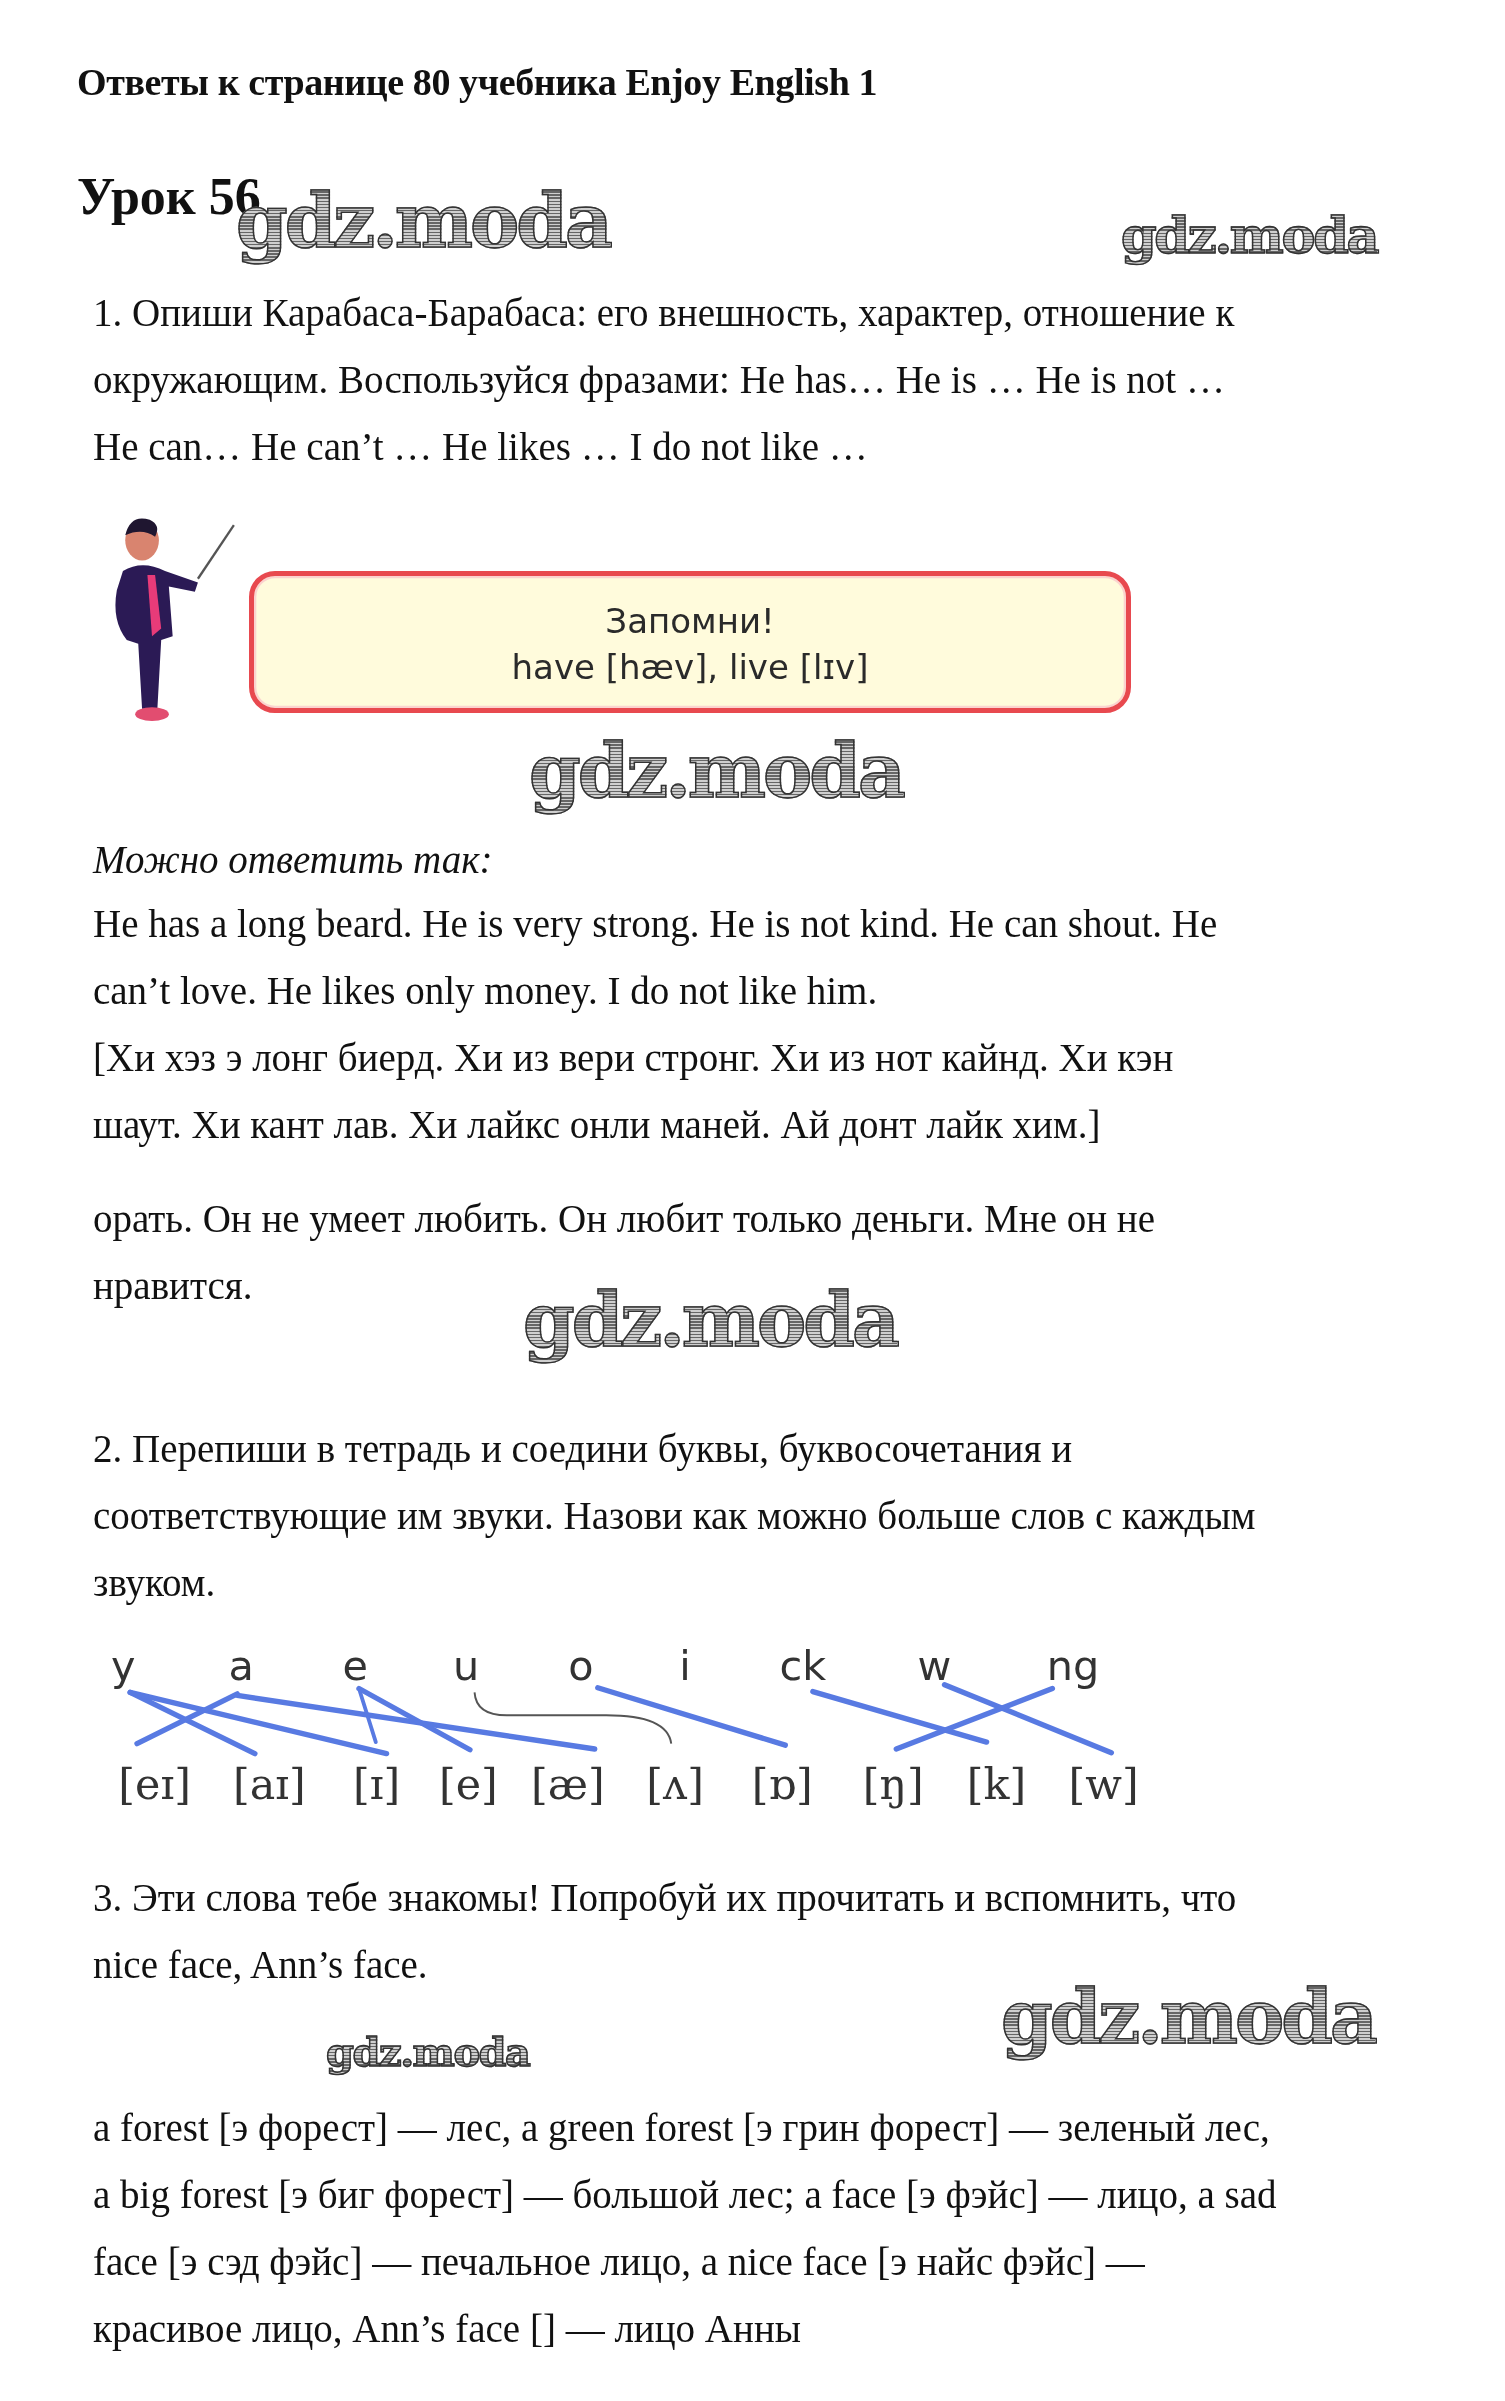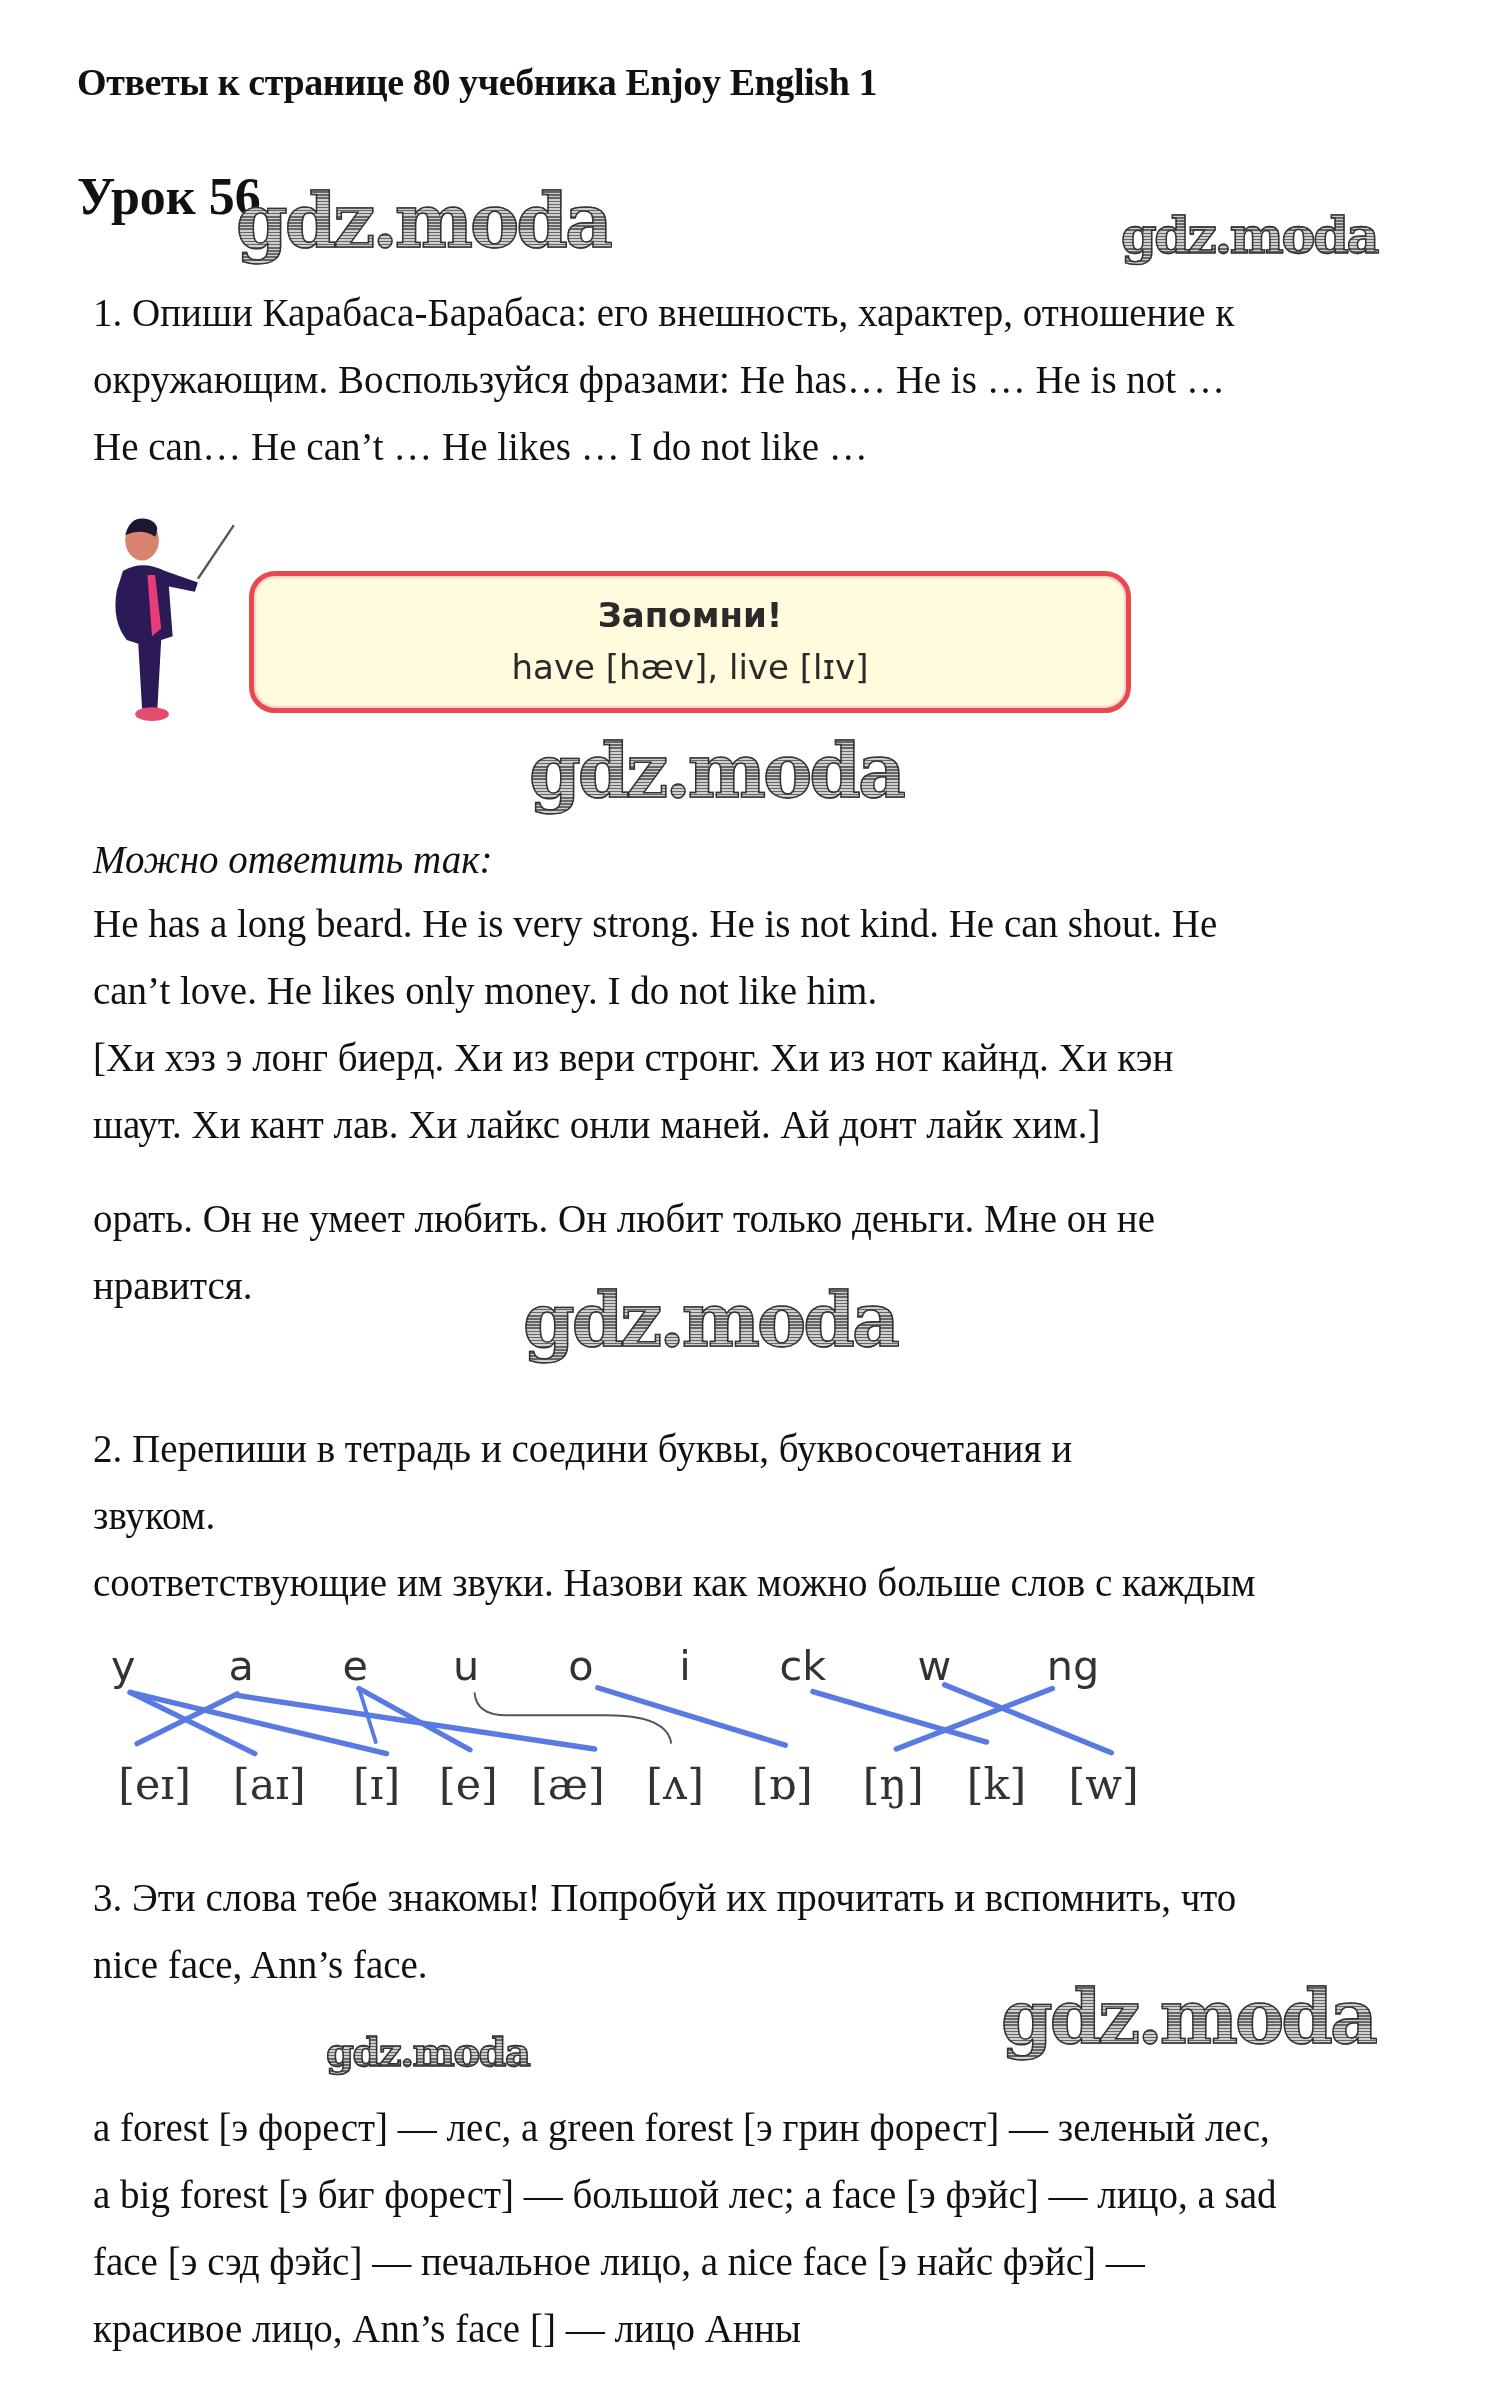--- a/index.html
+++ b/index.html
@@ -12,21 +12,21 @@
   .italic { font-style: italic; }
   .watermark { font-family: "DejaVu Serif", "Liberation Serif", serif; font-weight: bold;
                color: #9a9a9a; letter-spacing: -3.1px;
                -webkit-text-stroke: 1.5px #333;
                background: repeating-linear-gradient(0deg, #666 0 1.5px, #cfcfcf 1.5px 3.1px);
                -webkit-background-clip: text; background-clip: text; -webkit-text-fill-color: transparent;
                white-space: nowrap; pointer-events: none; }
   .box { left: 249px; top: 571px; width: 882px; height: 142px; border: 5.4px solid #e8494f;
          border-radius: 26px; background: #fffbdc; box-sizing: border-box;
          box-shadow: inset 0 0 0 2.3px #fbd3cf; font-family: "DejaVu Sans", "Liberation Sans", sans-serif; color: #2a2a2a; text-align: center; }
-  .box-title { position: absolute; left: 0; right: 0; top: 19px; font-size: 34px; font-weight: bold; }
+  .box-title { position: absolute; left: 0; right: 0; top: 25px; font-size: 34px; font-weight: normal; }
   .box-line { position: absolute; left: 0; right: 0; top: 71px; font-size: 34px; }
   .teacher { left: 100px; top: 506px; width: 153px; height: 222px; }
   .diagram { left: 77px; top: 1625px; width: 1089px; height: 199px; }
   .diagram text { font-family: "DejaVu Sans", "Liberation Sans", sans-serif; fill: #333; }
   .diagram .snd { font-family: "DejaVu Serif", "Liberation Serif", serif; fill: #333; }
 </style>
 </head>
 <body>
 
 <div class="abs title">Ответы к странице 80 учебника Enjoy English 1</div>
@@ -68,22 +68,22 @@
   <div>шаут. Хи кант лав. Хи лайкс онли маней. Ай донт лайк хим.]</div>
 </div>
 
 <div class="abs para" style="top:1169px;">
   <div>орать. Он не умеет любить. Он любит только деньги. Мне он не</div>
   <div>нравится.</div>
 </div>
 
 <div class="abs para" style="top:1399px;">
   <div>2. Перепиши в тетрадь и соедини буквы, буквосочетания и</div>
+  <div>соответствующие им звуки. Назови как можно больше слов с каждым</div>
   <div>звуком.</div>
-  <div>соответствующие им звуки. Назови как можно больше слов с каждым</div>
 </div>
 
 <svg class="abs diagram" viewBox="0 0 1420 260">
   <rect x="0" y="0" width="1420" height="260" fill="#ffffff"></rect>
   <g font-size="54" text-anchor="middle">
     <text x="59" y="72">y</text>
     <text x="213" y="72">a</text>
     <text x="362" y="72">e</text>
     <text x="507" y="72">u</text>
     <text x="657" y="72">o</text>

